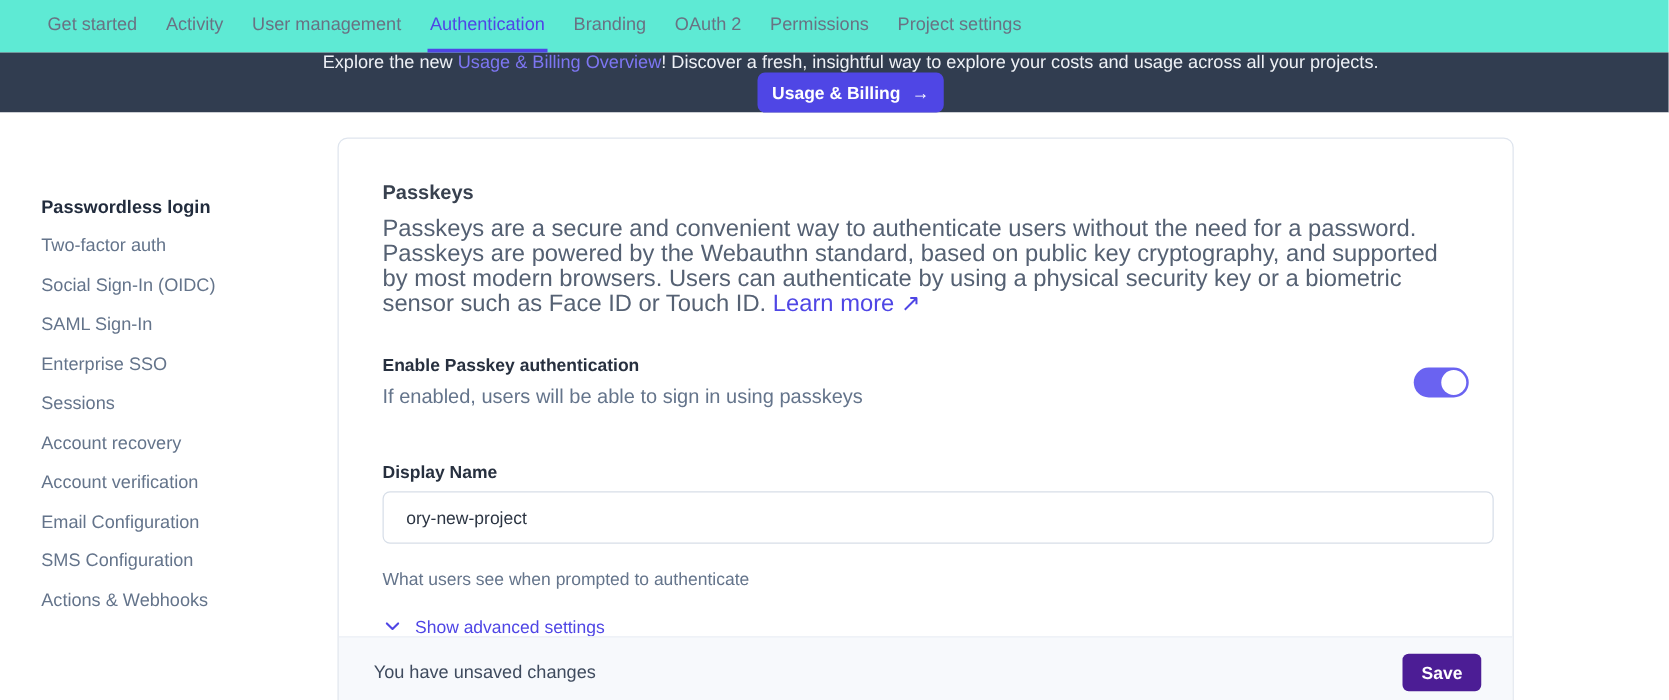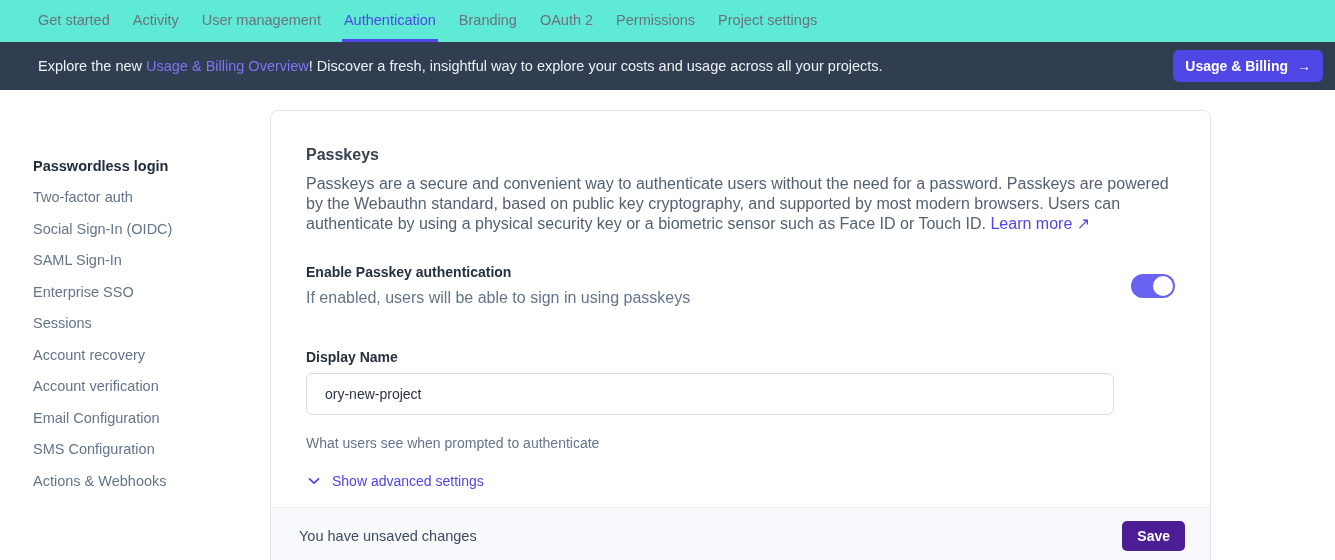--- a/index.html
+++ b/index.html
@@ -36,20 +36,21 @@
   }
 
   
   .banner {
     height: 48px;
     background: #313d50;
     display: flex;
     align-items: center;
     justify-content: space-between;
     padding: 0 12px 0 38px;
+    flex-direction: column;
   }
   .banner-text {
     font-size: 14.5px;
     color: #eef1f6;
   }
   .banner-text a {
     color: #7d76f2;
     text-decoration: none;
     cursor: pointer;
   }
@@ -107,21 +108,21 @@
   }
   .card-body { padding: 35px 35px 0 35px; flex: none; }
 
   .section-title {
     font-size: 16px;
     font-weight: bold;
     color: #38414f;
   }
   .section-desc {
     margin-top: 10px;
-    font-size: 16px;
+    font-size: 19px;
     line-height: 20px;
     color: #556173;
     max-width: 874px;
   }
   .learn-more {
     color: #4f46e5;
     text-decoration: none;
     cursor: pointer;
     white-space: nowrap;
   }
@@ -156,21 +157,21 @@
     top: 2px; left: 2px;
     width: 20px; height: 20px;
     border-radius: 50%;
     background: #ffffff;
   }
   .toggle.on .knob { left: auto; right: 2px; }
 
   .display-name-block { margin-top: 42px; }
   .text-input {
     margin-top: 8px;
-    width: 808px;
+    width: 889px;
     height: 42px;
     border: 1px solid #d7dee8;
     border-radius: 6px;
     padding: 0 18px;
     font-size: 14px;
     color: #2b3442;
     font-family: "Liberation Sans", sans-serif;
     background: #ffffff;
     outline: none;
     display: block;

